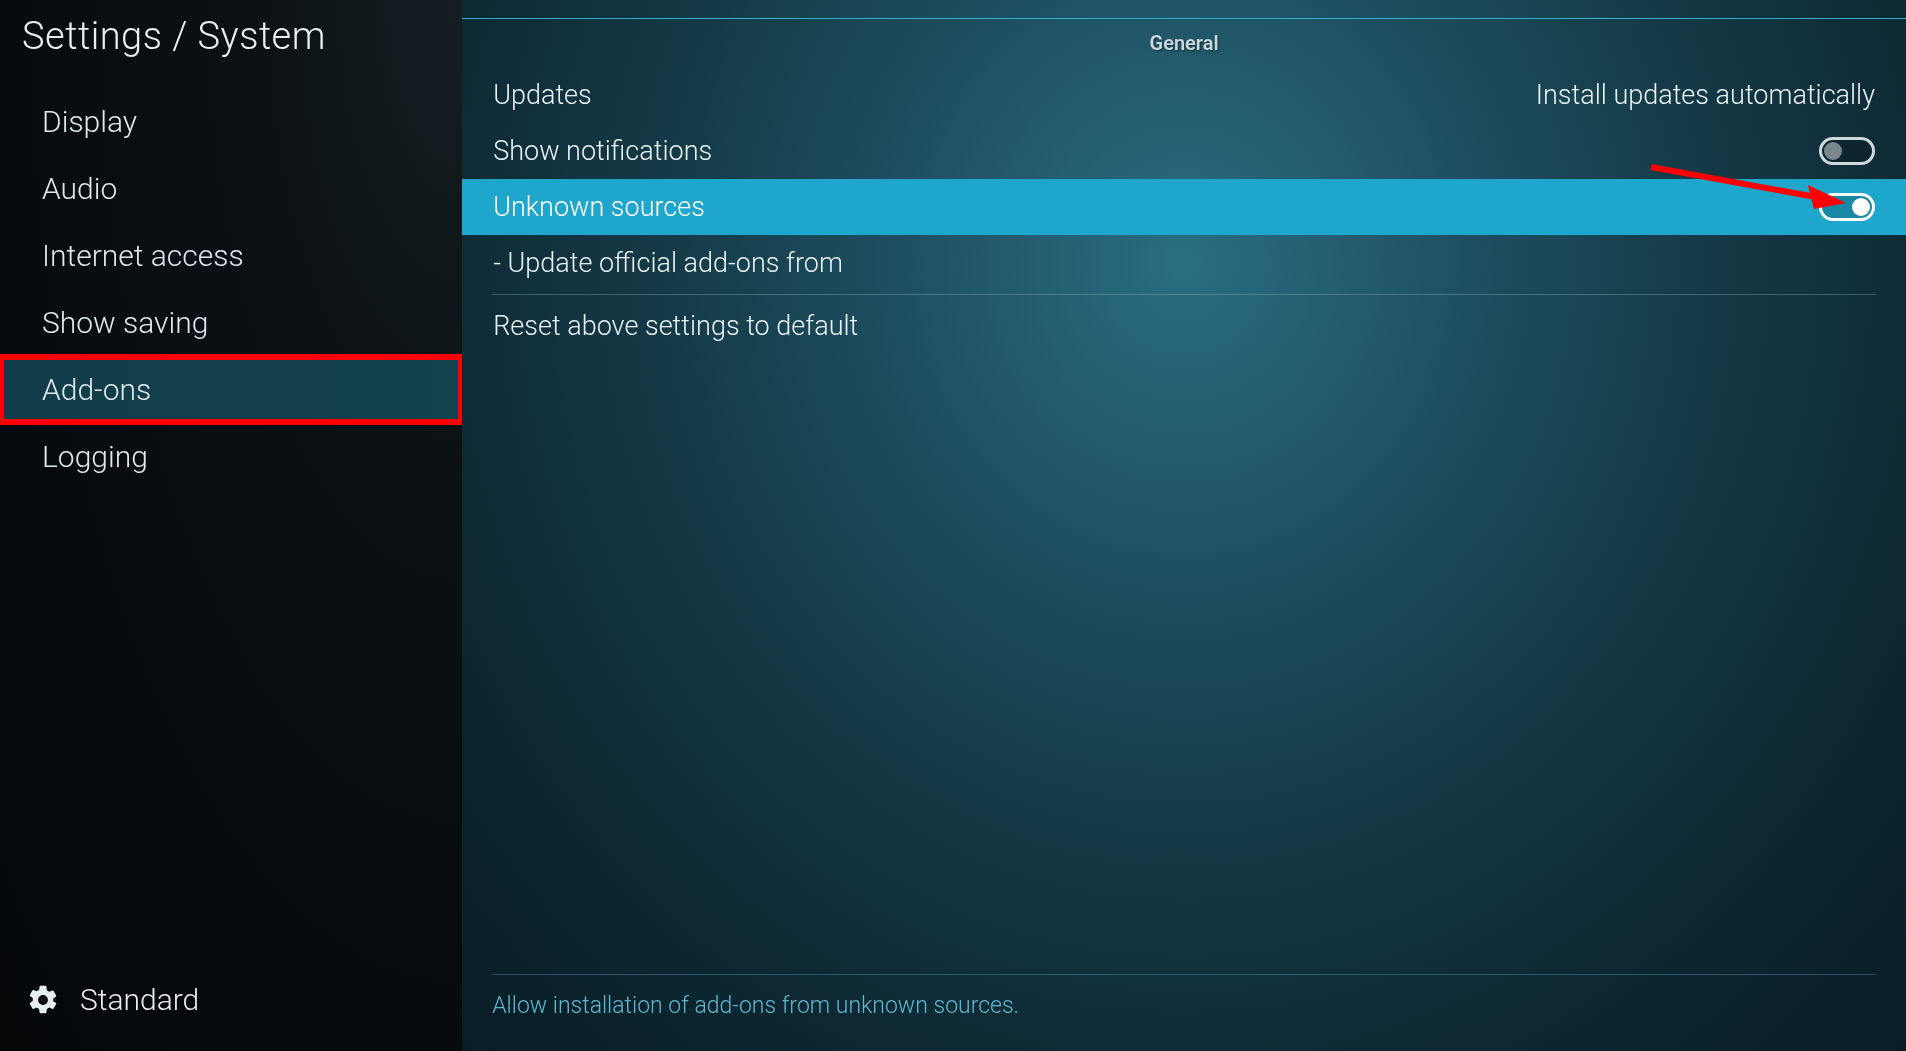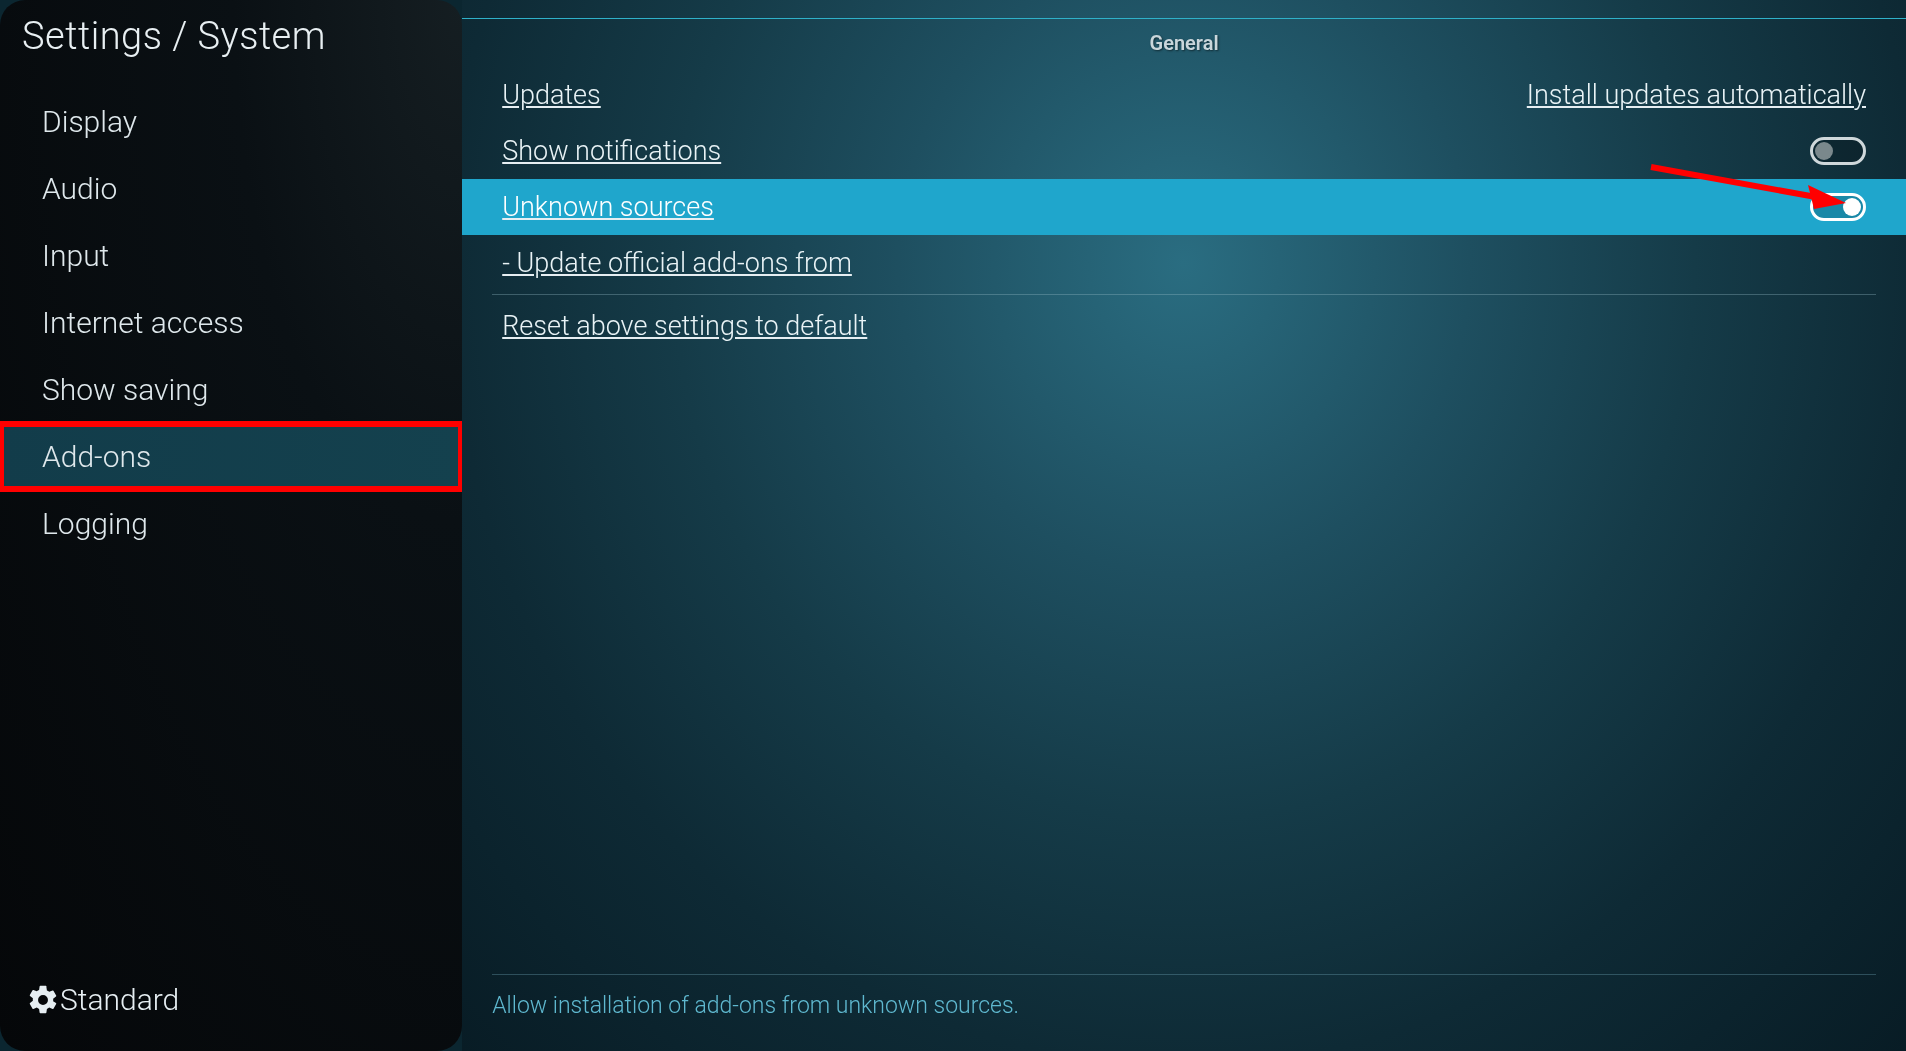--- a/index.html
+++ b/index.html
@@ -22,21 +22,20 @@
   }
 
   
   .sidebar {
     width: 24.25%;
     min-width: 300px;
     background: radial-gradient(ellipse at top right, #151e22 0%, #0a1014 35%, #050709 100%);
     display: flex;
     flex-direction: column;
     position: relative;
-    border-radius: 25px;
   }
   .breadcrumb {
     font-size: 38px;
     font-weight: 300;
     color: #e8eff2;
     padding: 14px 22px 30px 22px;
     letter-spacing: .5px;
     white-space: nowrap;
   }
   .side-list {
@@ -57,20 +56,21 @@
   .highlight-box {
     border: 6px solid #ff0000;
     position: absolute;
     left: -2px; right: -2px; top: -2px; bottom: -2px;
     pointer-events: none;
   }
   .side-bottom {
     margin-top: auto;
     display: flex;
     align-items: center;
+    gap: 20px;
     padding: 20px 26px 34px 26px;
   }
   .gear-icon {
     width: 34px; height: 34px;
     fill: #e6eef2;
   }
   .level-label {
     font-size: 30px;
     font-weight: 300;
     color: #e6eef2;
@@ -105,25 +105,24 @@
     text-shadow: 1px 1px 2px rgba(0,0,0,.5);
   }
   .rows {
     display: flex;
     flex-direction: column;
   }
   .row {
     display: flex;
     align-items: center;
     justify-content: space-between;
-    padding: 12px 40px;
+    padding: 12px 31px;
     font-size: 27px;
     font-weight: 300;
     position: relative;
-    text-decoration: underline;
   }
   .row .left-label { color: #e9f3f6; }
   .row .value { color: #e9f3f6; text-align: left; }
   .row.selected {
     background: #1fa6cc;
   }
   .row.selected .left-label,
   .row.selected .value { color: #ffffff; }
 
   .subrow-indent { padding-left: 30px; }
@@ -190,23 +189,20 @@
 
   <div class="sidebar">
     <div class="breadcrumb">Settings / System</div>
 
     <div class="side-list">
       <div class="side-item">
         <span>Display</span>
       </div>
       <div class="side-item">
         <span>Audio</span>
-      </div>
-      <div class="side-item">
-        <span>Input</span>
       </div>
       <div class="side-item">
         <span>Internet access</span>
       </div>
       <div class="side-item">
         <span>Show saving</span>
       </div>
       <div class="side-item selected">
         <span>Add-ons</span>
         <div class="highlight-box"></div>

